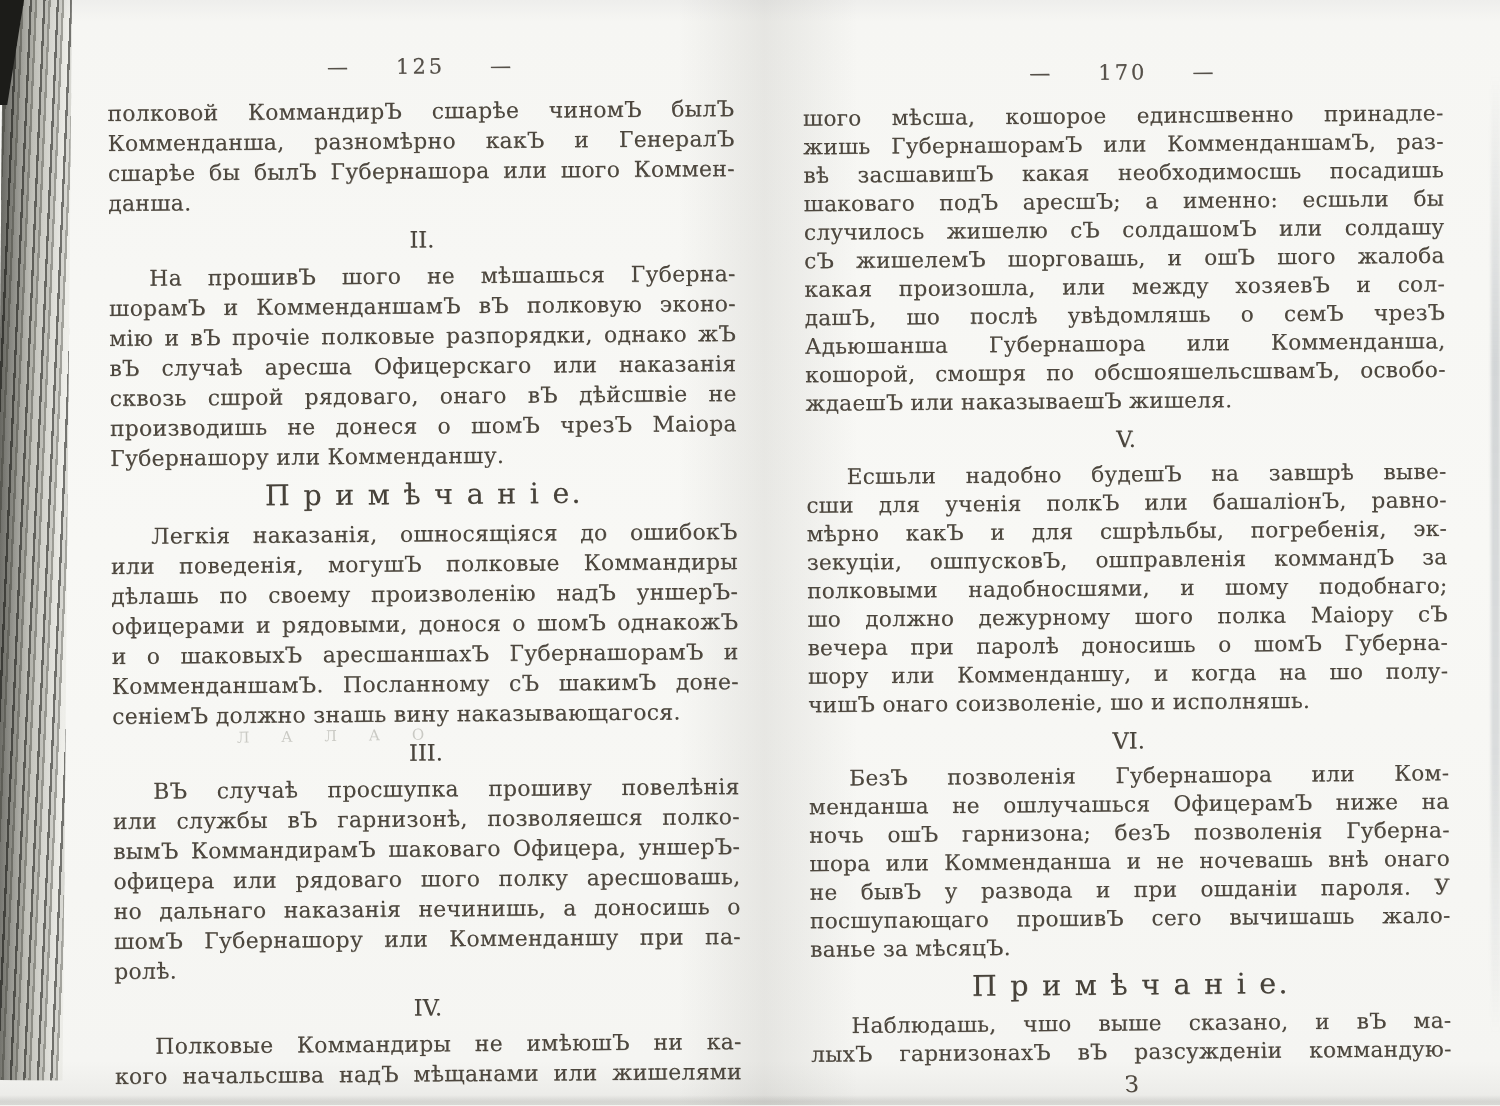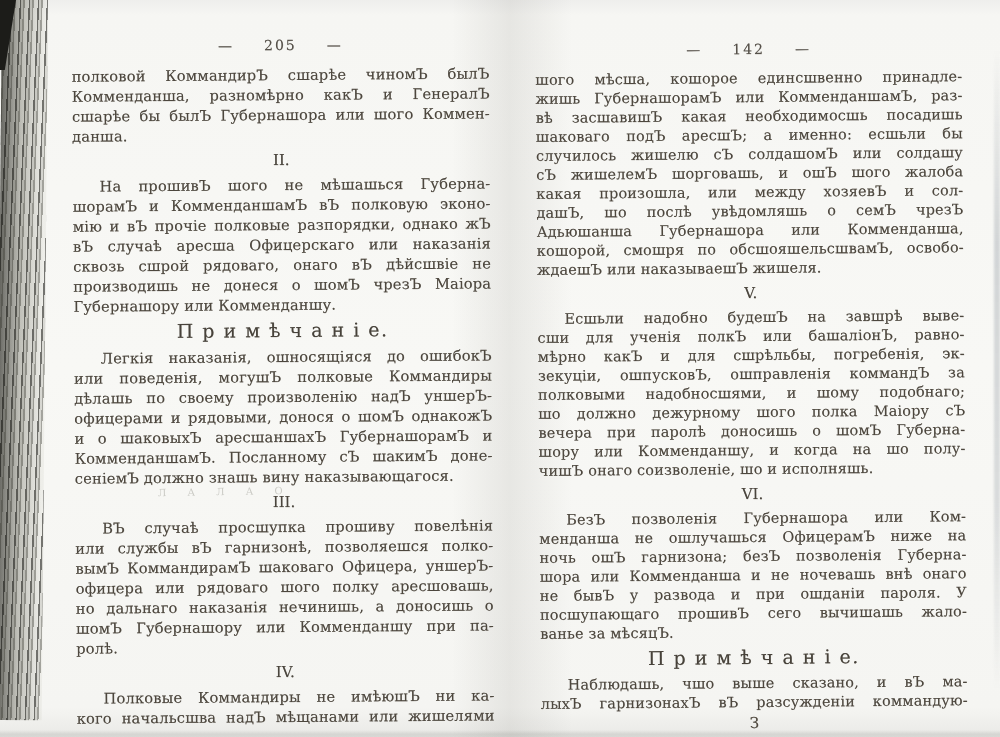--- a/index.html
+++ b/index.html
@@ -74,21 +74,21 @@
 
   <div class="gutter-shade"></div>
   <div class="left-edge"></div>
   <div class="corner-wedge"></div>
   <div class="bottom-edge"></div>
   <div class="right-edge"></div>
 
   <div class="page page-left">
     <div class="pagehead">
       <span>—</span>
-      <span>205</span>
+      <span>125</span>
       <span>—</span>
     </div>
 
     <div class="para">
       <div class="ln">полковой КоммандирЪ сшарѣе чиномЪ былЪ</div>
       <div class="ln">Комменданша, разномѣрно какЪ и ГенералЪ</div>
       <div class="ln">сшарѣе бы былЪ Губернашора или шого Коммен-</div>
       <div class="ln end">данша.</div>
     </div>
 
@@ -132,21 +132,21 @@
 
     <div class="para">
       <div class="ln ind">Полковые Коммандиры не имѣюшЪ ни ка-</div>
       <div class="ln">кого начальсшва надЪ мѣщанами или жишелями</div>
     </div>
   </div>
 
   <div class="page page-right">
     <div class="pagehead">
       <span>—</span>
-      <span>142</span>
+      <span>170</span>
       <span>—</span>
     </div>
 
     <div class="para">
       <div class="ln">шого мѣсша, кошорое единсшвенно принадле-</div>
       <div class="ln">жишь ГубернашорамЪ или КомменданшамЪ, раз-</div>
       <div class="ln">вѣ засшавишЪ какая необходимосшь посадишь</div>
       <div class="ln">шаковаго подЪ аресшЪ; а именно: есшьли бы</div>
       <div class="ln">случилось жишелю сЪ солдашомЪ или солдашу</div>
       <div class="ln">сЪ жишелемЪ шорговашь, и ошЪ шого жалоба</div>

